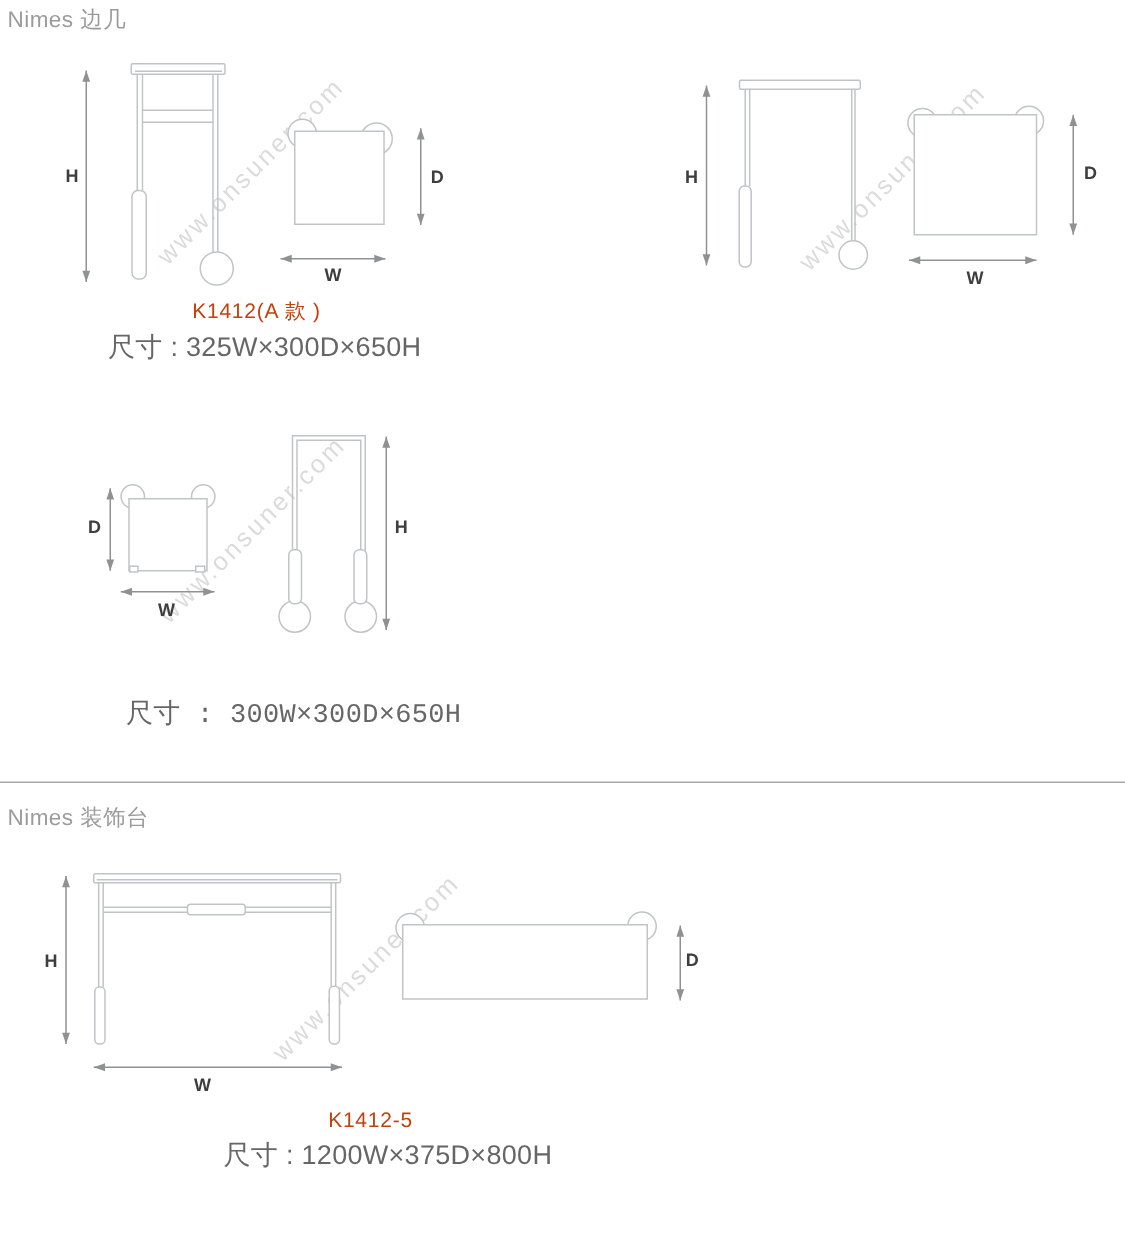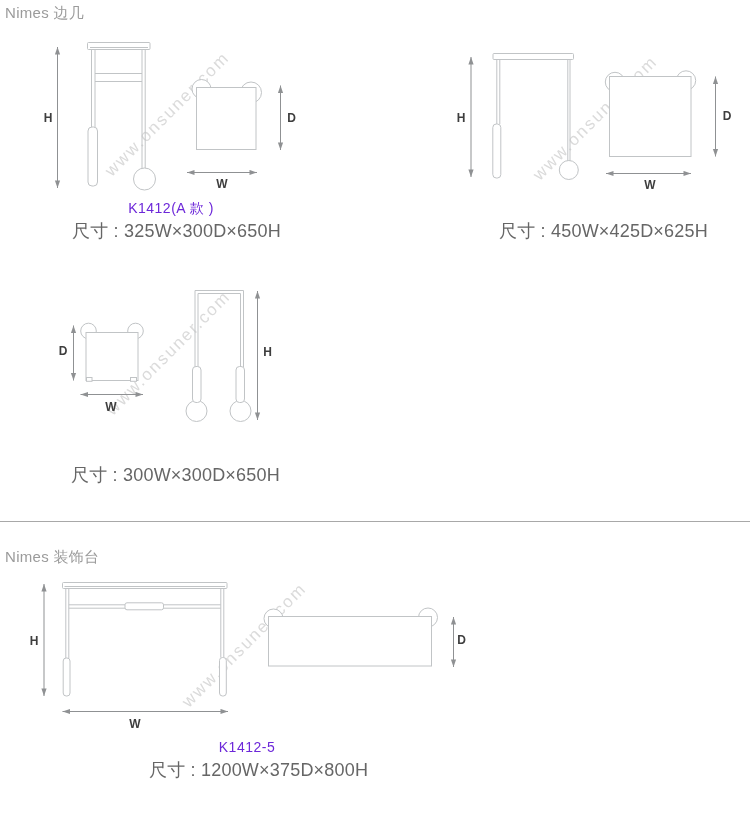--- a/index.html
+++ b/index.html
@@ -1,21 +1,21 @@
 <!DOCTYPE html>
 <html><head>
 <meta charset="utf-8">
 <style>
   html,body{margin:0;padding:0;background:#fff;}
   .page{position:relative;width:750px;height:822px;background:#ffffff;overflow:hidden;
         font-family:"Liberation Sans",sans-serif;}
   .section-title{position:absolute;left:5px;font-size:15px;color:#9b9b9b;letter-spacing:.3px;}
   .divider{position:absolute;left:0;width:750px;border-top:1px solid #a8a8a8;height:0;}
   .caption{position:absolute;width:180px;text-align:center;white-space:nowrap;}
-  .caption .code{font-size:14px;color:#6d28d9;letter-spacing:.5px;}
+  .caption .code{font-size:14px;color:#c2410c;letter-spacing:.5px;}
   .caption2{position:absolute;width:200px;text-align:center;white-space:nowrap;}
   .caption2 .size{font-size:18px;color:#666666;letter-spacing:.2px;}
   svg.artboard{position:absolute;left:0;top:0;}
   .art rect,.art circle{fill:#ffffff;stroke:#c1c4c6;stroke-width:1;}
   .art line,.art path{fill:none;stroke:#c1c4c6;stroke-width:1;}
   .dim line{stroke:#8f9193;stroke-width:1;}
   .dim text{fill:#3e3e3e;font-family:"Liberation Sans",sans-serif;font-size:12px;font-weight:bold;text-anchor:middle;}
   .wm{fill:#dbdbdb;font-family:"Liberation Sans",sans-serif;font-size:17px;letter-spacing:2px;text-anchor:middle;}
 </style>
 </head>
@@ -146,30 +146,27 @@
     </g>
   </svg>
 
   <div class="caption" style="left:81px;top:199px;">
     <span class="code">K1412(A 款 )</span>
   </div>
   <div class="caption2" style="left:72px;top:219px;">
     <span class="size">尺寸 : 325W×300D×650H</span>
   </div>
 
-  <div class="caption2" style="left:499px;top:219px;">
-    <span class="size">尺寸 : 450W×425D×625H</span>
-  </div>
 
-  <div class="caption2" style="left:71px;top:463px;">
+  <div class="caption2" style="left:84px;top:463px;font-family:Liberation Mono, monospace;">
     <span class="size">尺寸 : 300W×300D×650H</span>
   </div>
 
   <div class="divider" style="top:521px;"></div>
-  <div class="section-title" style="top:536px;margin-top:12px;">Nimes 装饰台</div>
+  <div class="section-title" style="top:536px;">Nimes 装饰台</div>
 
   <div class="caption" style="left:157px;top:738px;">
     <span class="code">K1412-5</span>
   </div>
   <div class="caption2" style="left:149px;top:758px;">
     <span class="size">尺寸 : 1200W×375D×800H</span>
   </div>
 
 </div>
 

